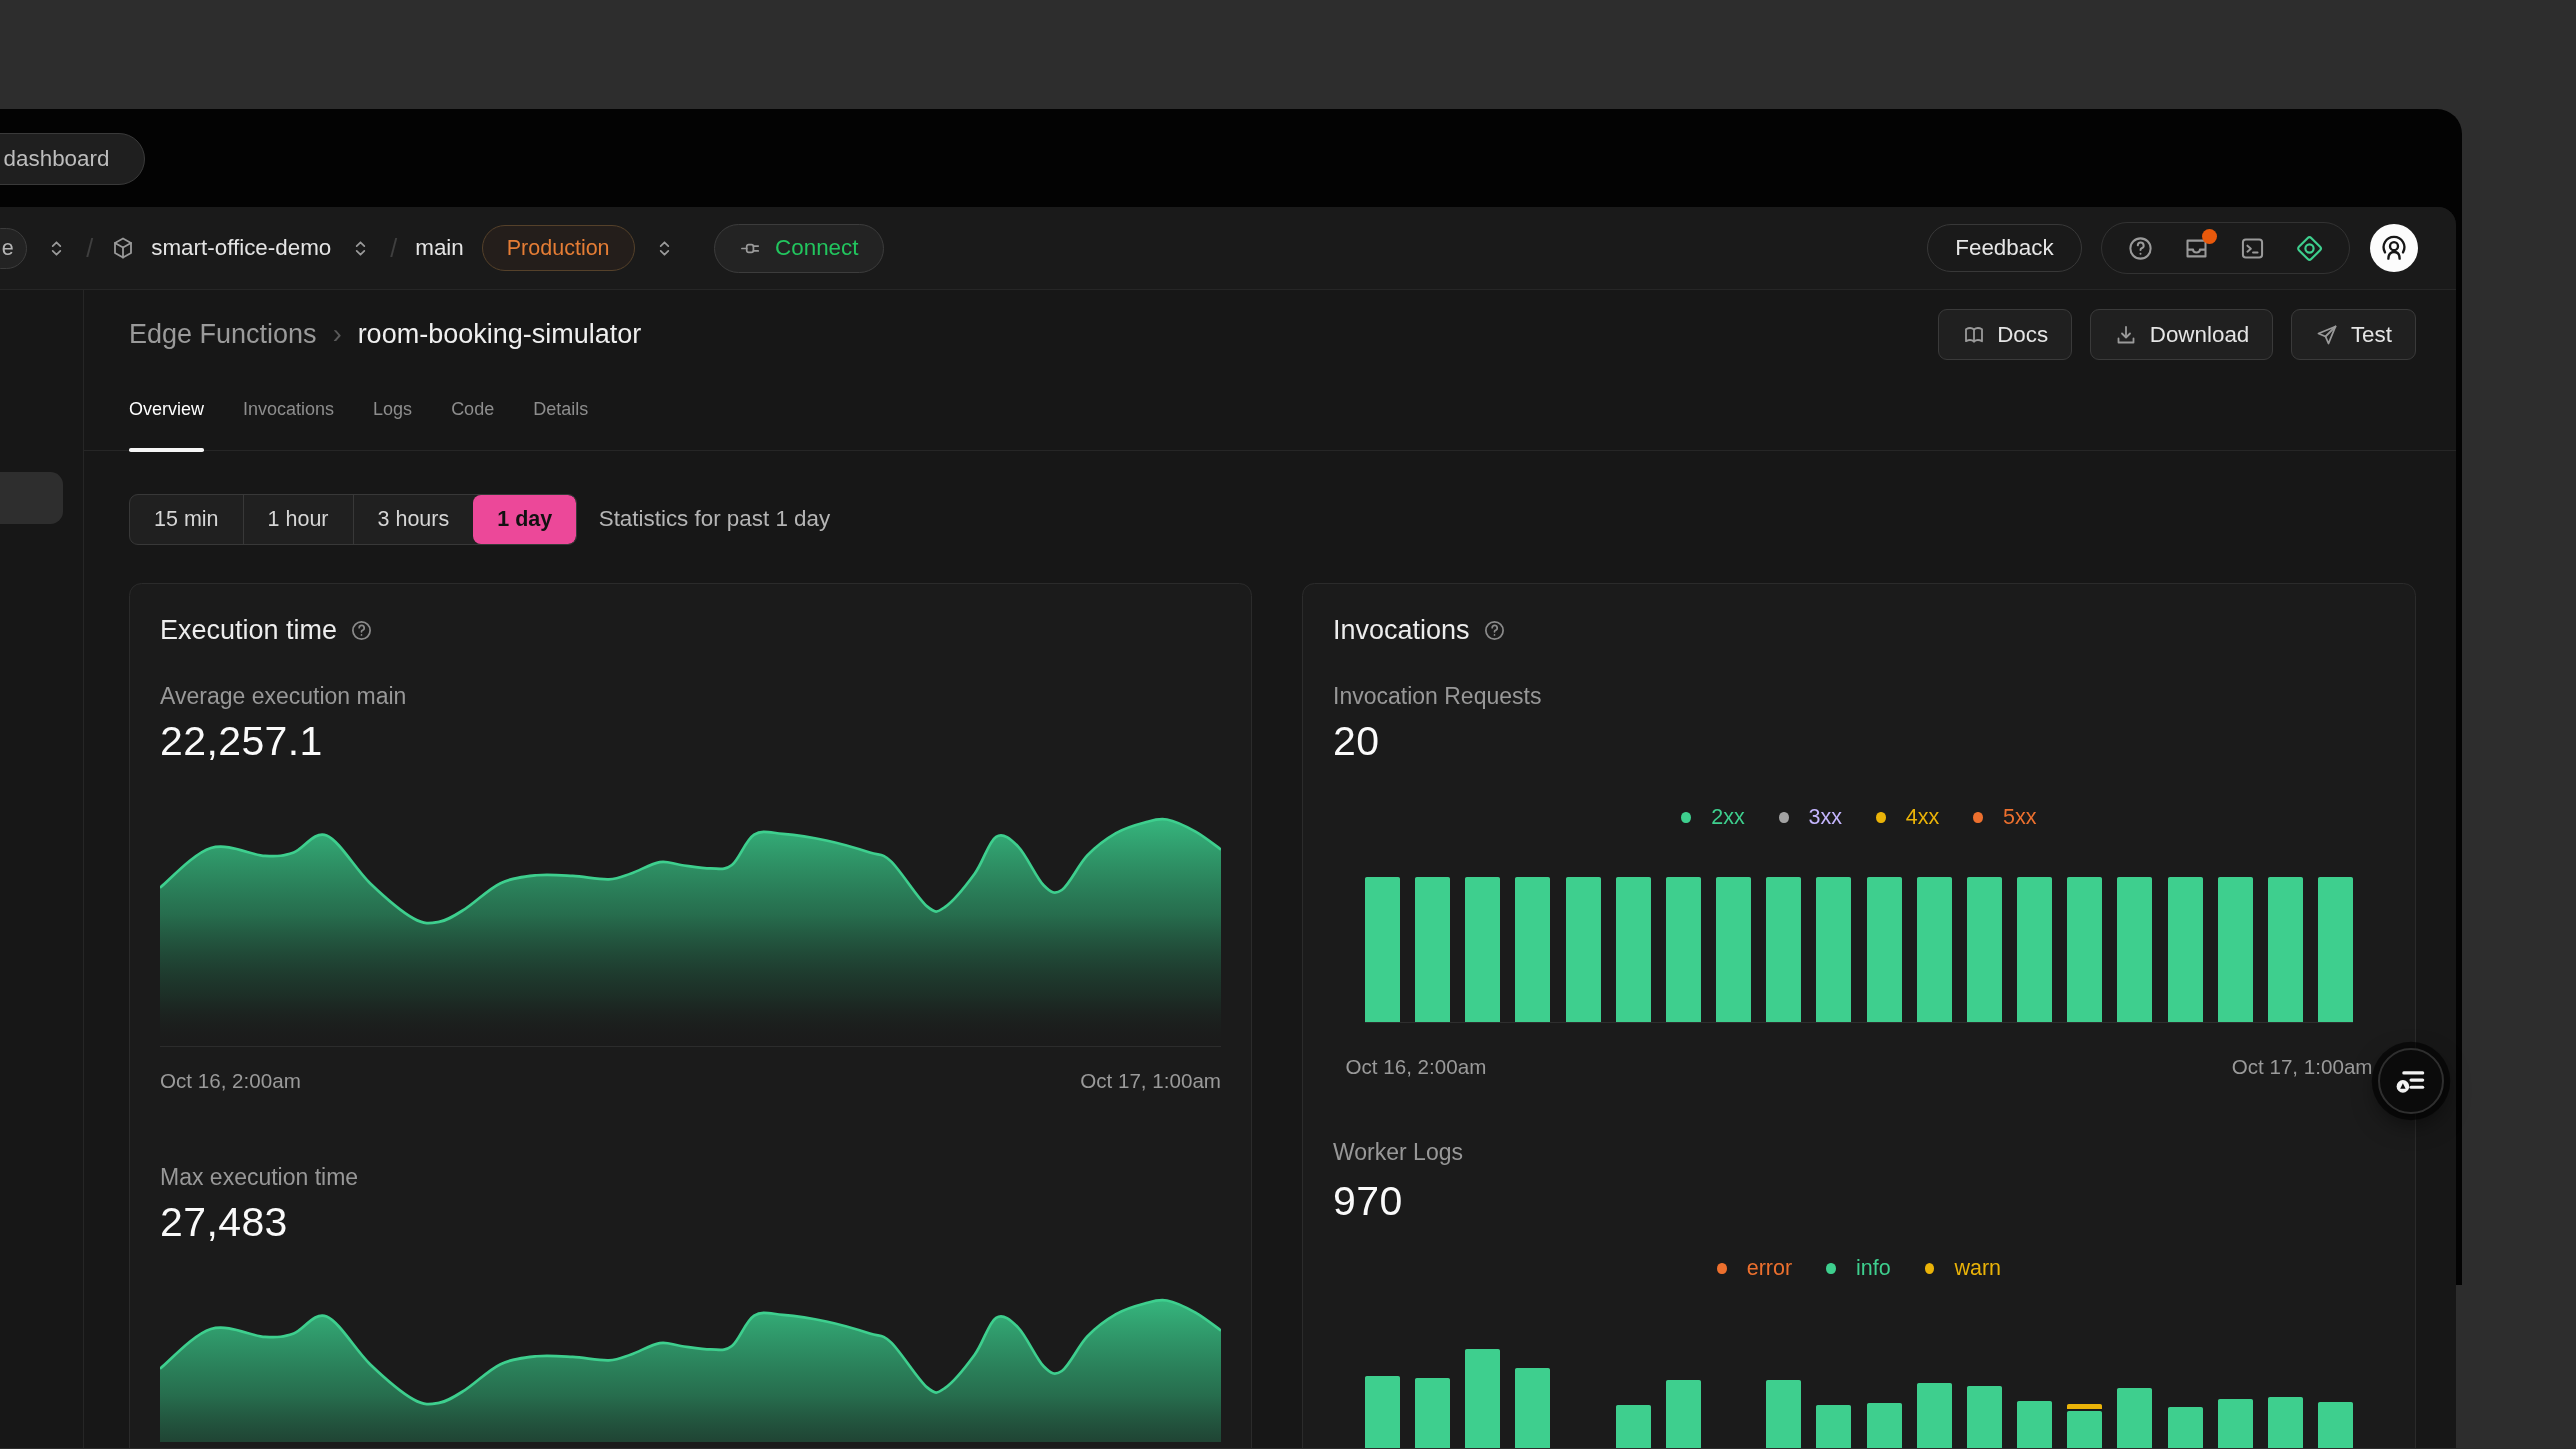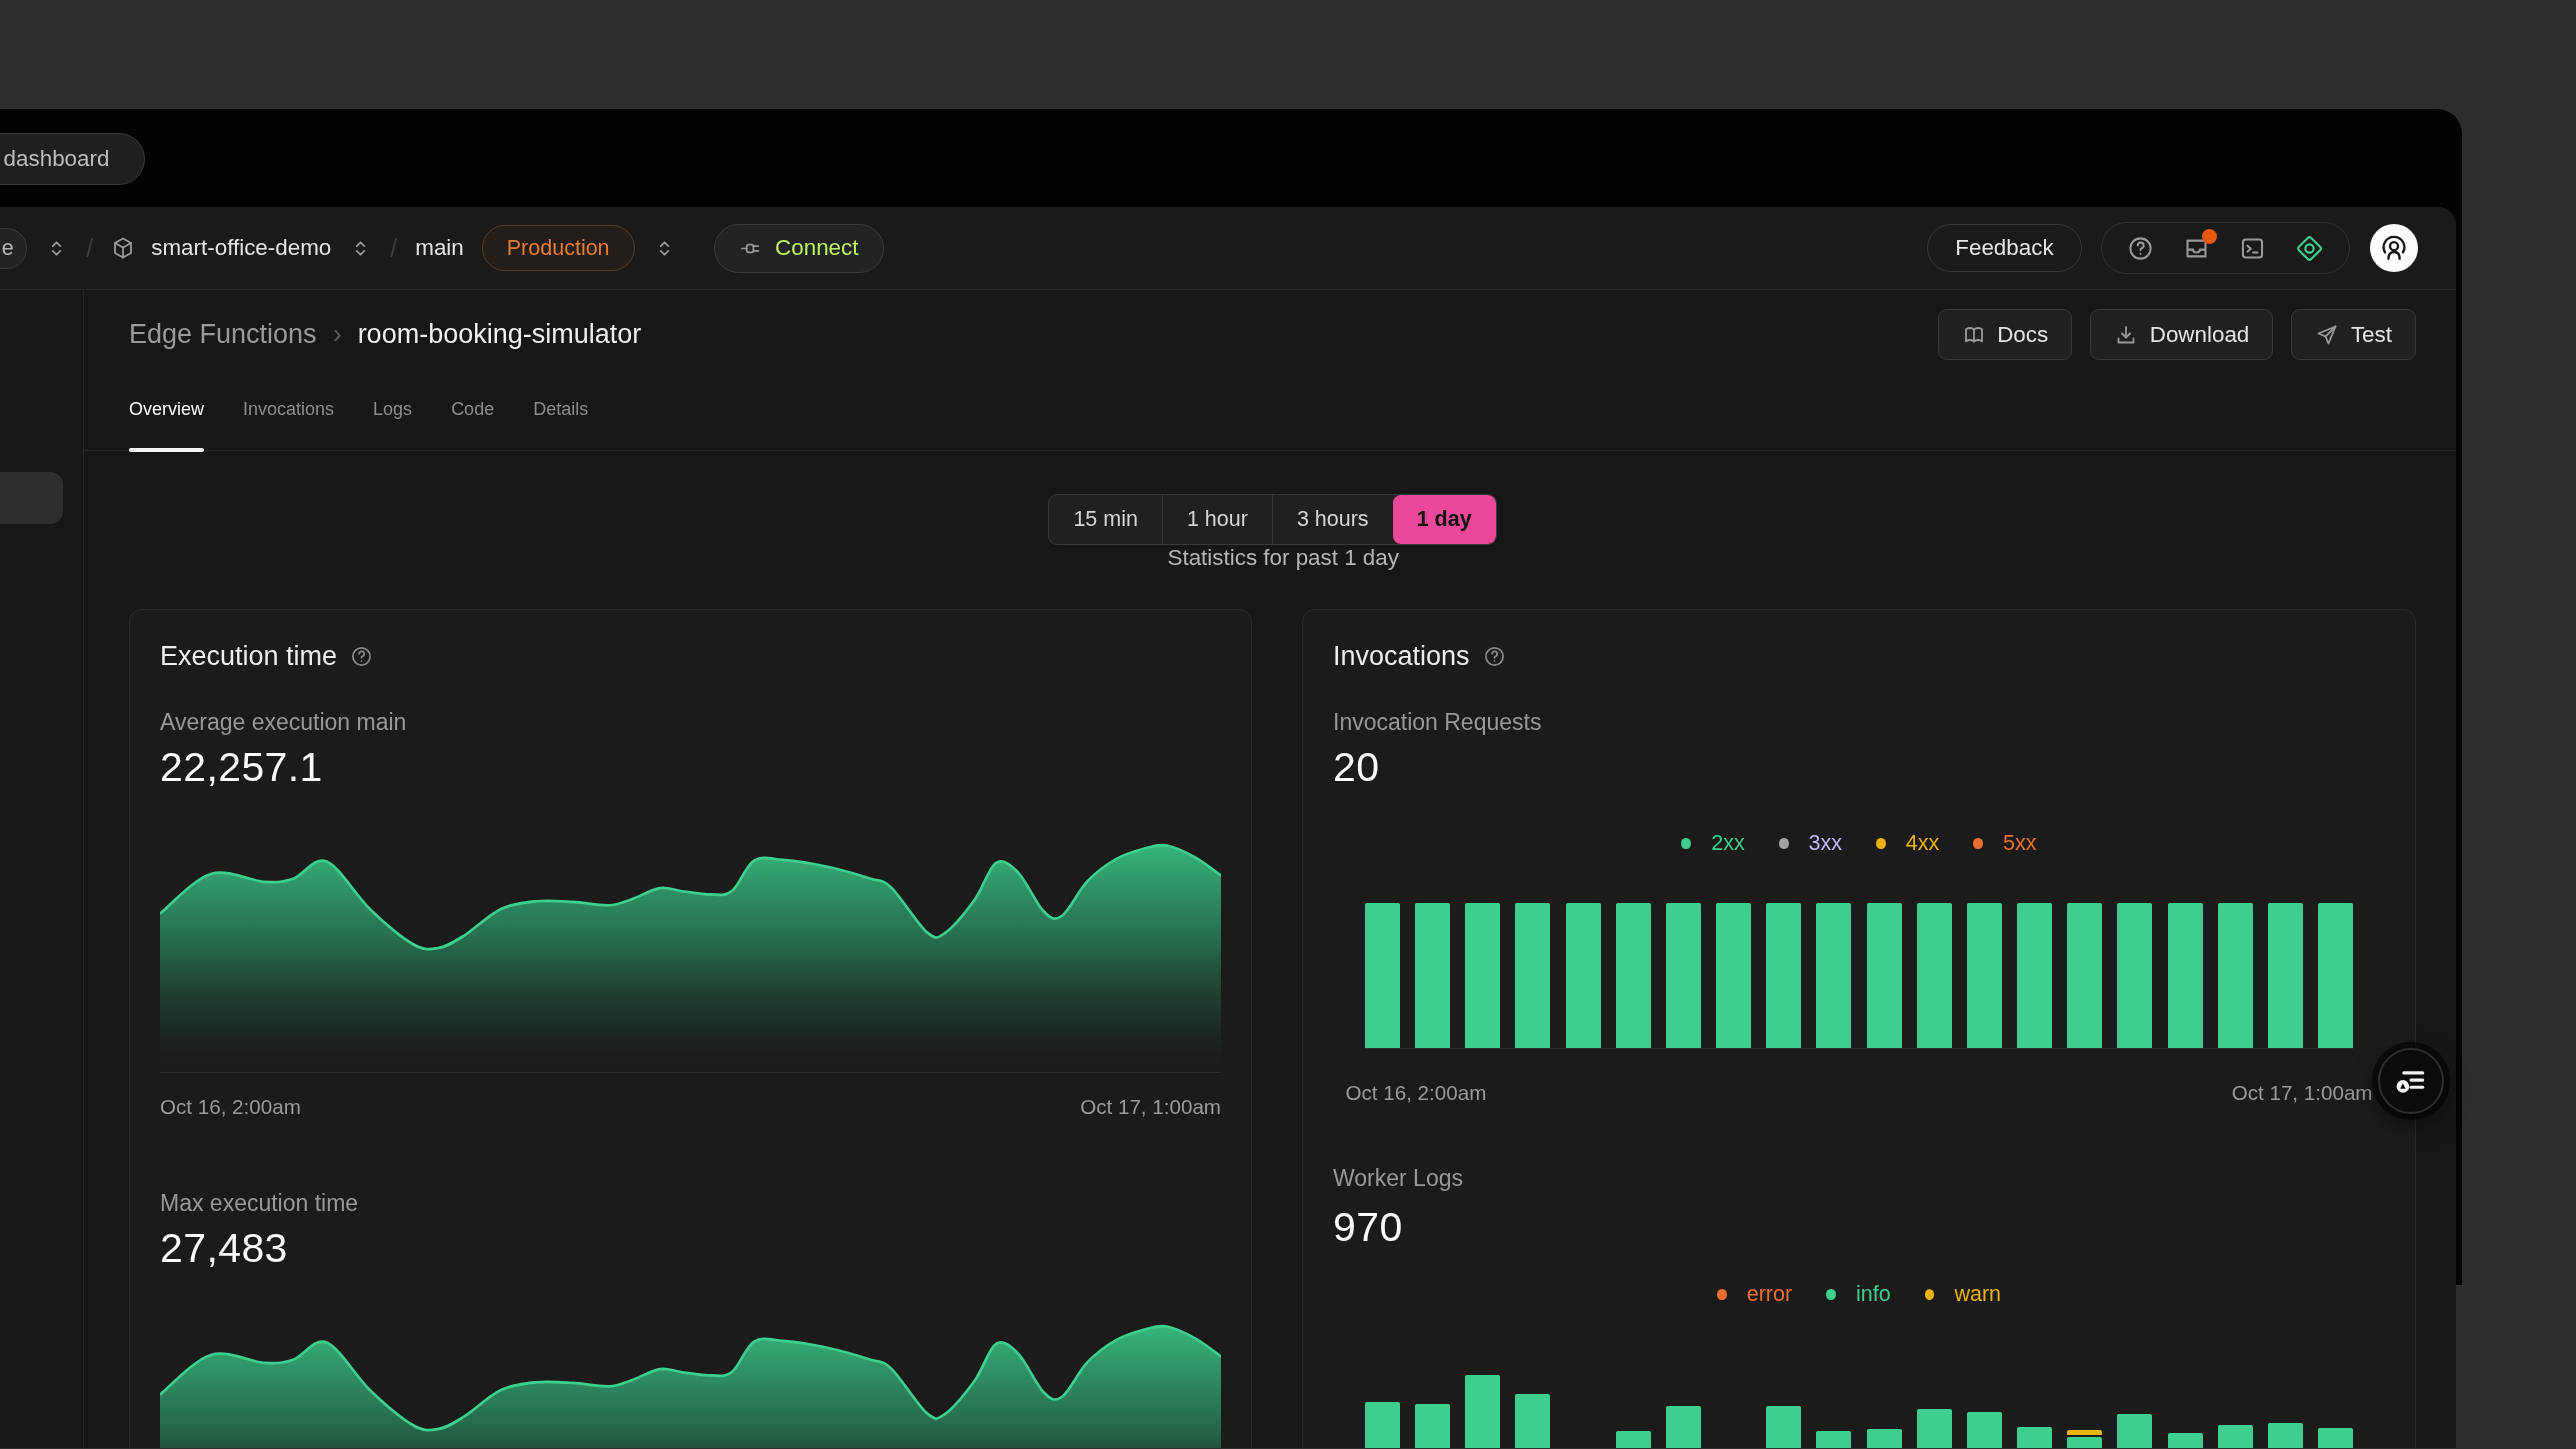--- a/index.html
+++ b/index.html
@@ -24,21 +24,21 @@
               border-radius:0 18px 0 0; display:flex; align-items:center; padding-right:38px; }
   .org-frag { margin-left:-19.7px; width:47px; height:41px; border:1.8px solid #3c3c3c; background:#232323;
               border-radius:21.5px; color:#b5b5b5; font-size:21.5px; display:flex; align-items:center;
               justify-content:flex-end; padding-right:12.5px; }
   .slash { color:#3f3f3f; font-size:25px; font-weight:300; margin:0 18px; }
   .crumb-txt { color:#e4e4e4; font-size:22.4px; }
   .chev { margin:0 0 0 18px; display:flex; }
   .badge-prod { margin-left:18px; padding:9.8px 24px; border:1.8px solid #55412a; border-radius:894px;
                 color:#e57d35; font-size:21.5px; background:rgba(230,126,52,.05); }
   .btn-connect { margin-left:38px; height:49px; padding:0 25px; background:#232323; border:1.8px solid #3c3c3c;
-                 border-radius:894px; display:flex; align-items:center; gap:12.5px; color:#bef264; font-size:22.4px;justify-content:flex-end; }
+                 border-radius:894px; display:flex; align-items:center; gap:12.5px; color:#22c55e; font-size:22.4px;justify-content:flex-end; }
   .right-grp { margin-left:auto; display:flex; align-items:center; gap:19.7px; }
   .btn-feedback { height:48px; padding:0 27px; border:1.8px solid #383838; border-radius:894px;
                   display:flex; align-items:center; color:#e6e6e6; font-size:22.4px; background:transparent; }
   .icons-pill { height:52px; padding:0 25px; border:1.8px solid #323232; border-radius:894px;
                 display:flex; align-items:center; gap:29px; }
   .ic { display:flex; position:relative; }
   .notif-dot { position:absolute; right:-6.3px; top:-5.4px; width:15px; height:15px; border-radius:50%;
                background:#e8590c; }
   .avatar { width:48px; height:48px; border-radius:50%; background:#fcfcfc; display:flex;
             align-items:center; justify-content:center; }
@@ -58,21 +58,21 @@
   .btn { height:51px; padding:0 23px; background:#202020; border:0.9px solid #3a3a3a; border-radius:9px;
          display:flex; align-items:center; gap:11.6px; color:#e5e5e5; font-size:22.4px; }
 
   .tabs { margin-top:14.3px; display:flex; gap:39px; position:relative; }
   .tabs-underline-row { height:0; border-bottom:0.9px solid #262626; margin-left:-45px; margin-right:-40px; }
   .tab-item { font-size:18px; color:#8d8d8d; padding:12.5px 0 18px 0; position:relative; line-height:45px;}
   .tab-item.active { color:#ffffff; }
   .tab-item.active::after { content:""; position:absolute; left:0; right:0; bottom:-1.8px; height:3.6px;
                             background:#f5f5f5; border-radius:1.8px; }
 
-  .filter-row { margin-top:43px; display:flex; align-items:center;flex-direction:column; }
+  .filter-row { margin-top:43px; display:flex; align-items:center; }
   .segmented { display:flex; height:51px; border:0.9px solid #383838; border-radius:9px; background:#202020;
                overflow:hidden; }
   .seg { display:flex; align-items:center; padding:0 24px; font-size:21.5px; color:#d6d6d6;
          border-left:0.9px solid #383838; }
   .seg:first-child { border-left:none; }
   .seg.active { background:#ec4899; color:#111; border-radius:8px; font-weight:bold; border-left:none; }
   .filter-caption { margin-left:21.5px; color:#b5b5b5; font-size:22.4px; }
 
   .cards { margin-top:38px; display:flex; gap:50px; }
   .card { background:#1b1b1b; border:0.9px solid #2b2b2b; border-radius:12.5px; padding:30px; height:1038px; }

